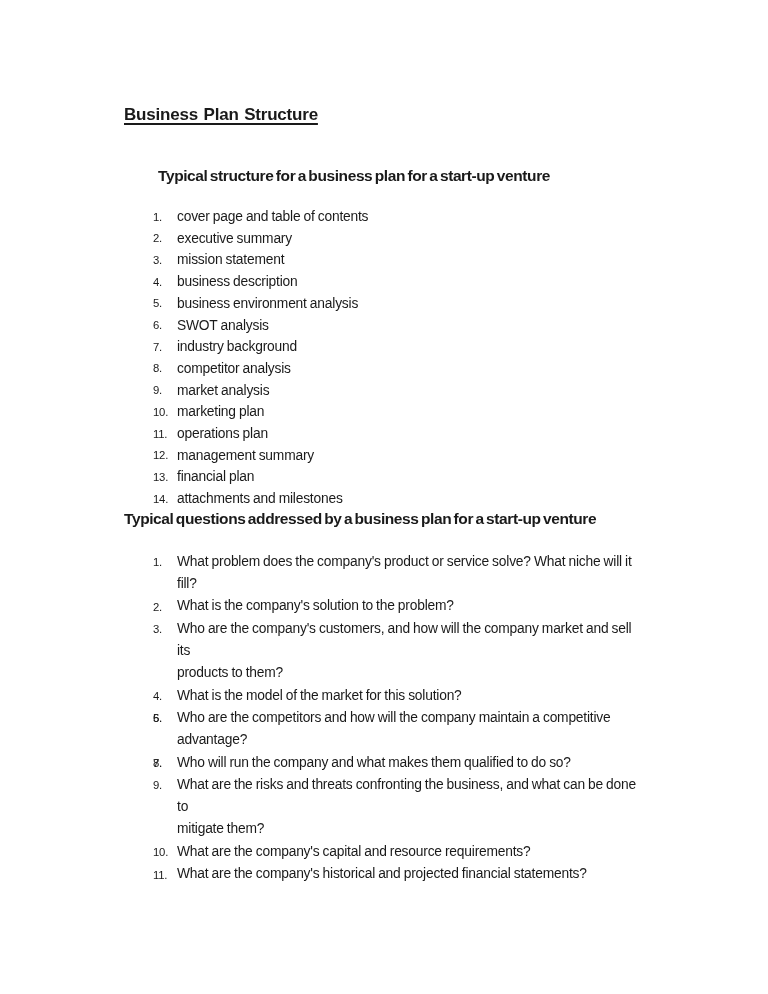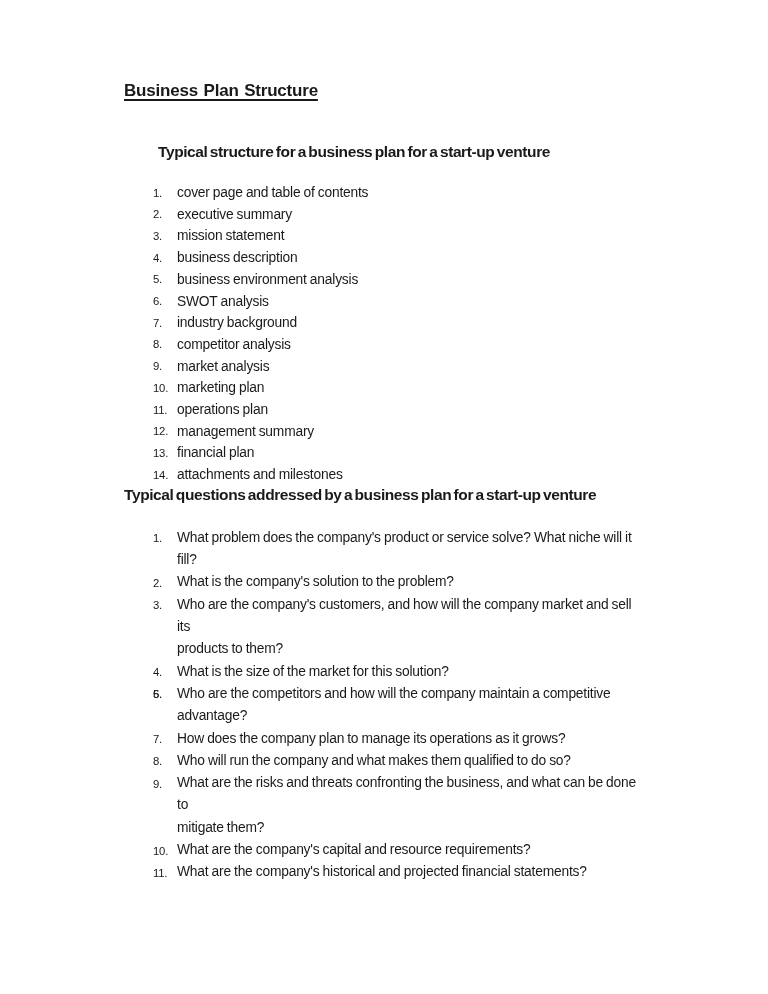--- a/index.html
+++ b/index.html
@@ -8,21 +8,21 @@
     width: 768px;
     height: 994px;
     background: #ffffff;
     overflow: hidden;
     font-family: "Liberation Sans", sans-serif;
     color: #1a1a1a;
   }
   .content {
     position: absolute;
     left: 124px;
-    top: 80px;
+    top: 104px;
     width: 560px;
   }
   .doc-title {
     margin: 0;
     font-weight: bold;
     font-size: 17px;
     line-height: 22px;
     letter-spacing: -0.2px;
     word-spacing: 1px;
     text-decoration: underline;
@@ -92,25 +92,25 @@
     </ol>
 
     <h2 class="section-heading heading-questions">Typical questions addressed by a business plan for a start-up venture</h2>
 
     <ol class="list-questions">
       <li class="doc-list-item"><span class="num">1.</span><span class="itext">What problem does the company's product or service solve? What niche will it
 fill?</span></li>
       <li class="doc-list-item"><span class="num">2.</span><span class="itext">What is the company's solution to the problem?</span></li>
       <li class="doc-list-item"><span class="num">3.</span><span class="itext">Who are the company's customers, and how will the company market and sell its
 products to them?</span></li>
-      <li class="doc-list-item"><span class="num">4.</span><span class="itext">What is the size of the market for this solution?</span></li>
+      <li class="doc-list-item"><span class="num">4.</span><span class="itext">What is the model of the market for this solution?</span></li>
       <li class="doc-list-item"><span class="num">5.</span></li>
       <li class="doc-list-item"><span class="num">6.</span><span class="itext">Who are the competitors and how will the company maintain a competitive
 advantage?</span></li>
-      <li class="doc-list-item"><span class="num">7.</span><span class="itext">How does the company plan to manage its operations as it grows?</span></li>
+      <li class="doc-list-item"><span class="num">7.</span></li>
       <li class="doc-list-item"><span class="num">8.</span><span class="itext">Who will run the company and what makes them qualified to do so?</span></li>
       <li class="doc-list-item"><span class="num">9.</span><span class="itext">What are the risks and threats confronting the business, and what can be done to
 mitigate them?</span></li>
       <li class="doc-list-item"><span class="num">10.</span><span class="itext">What are the company's capital and resource requirements?</span></li>
       <li class="doc-list-item"><span class="num">11.</span><span class="itext">What are the company's historical and projected financial statements?</span></li>
     </ol>
 
   </div>
 </div>
 

